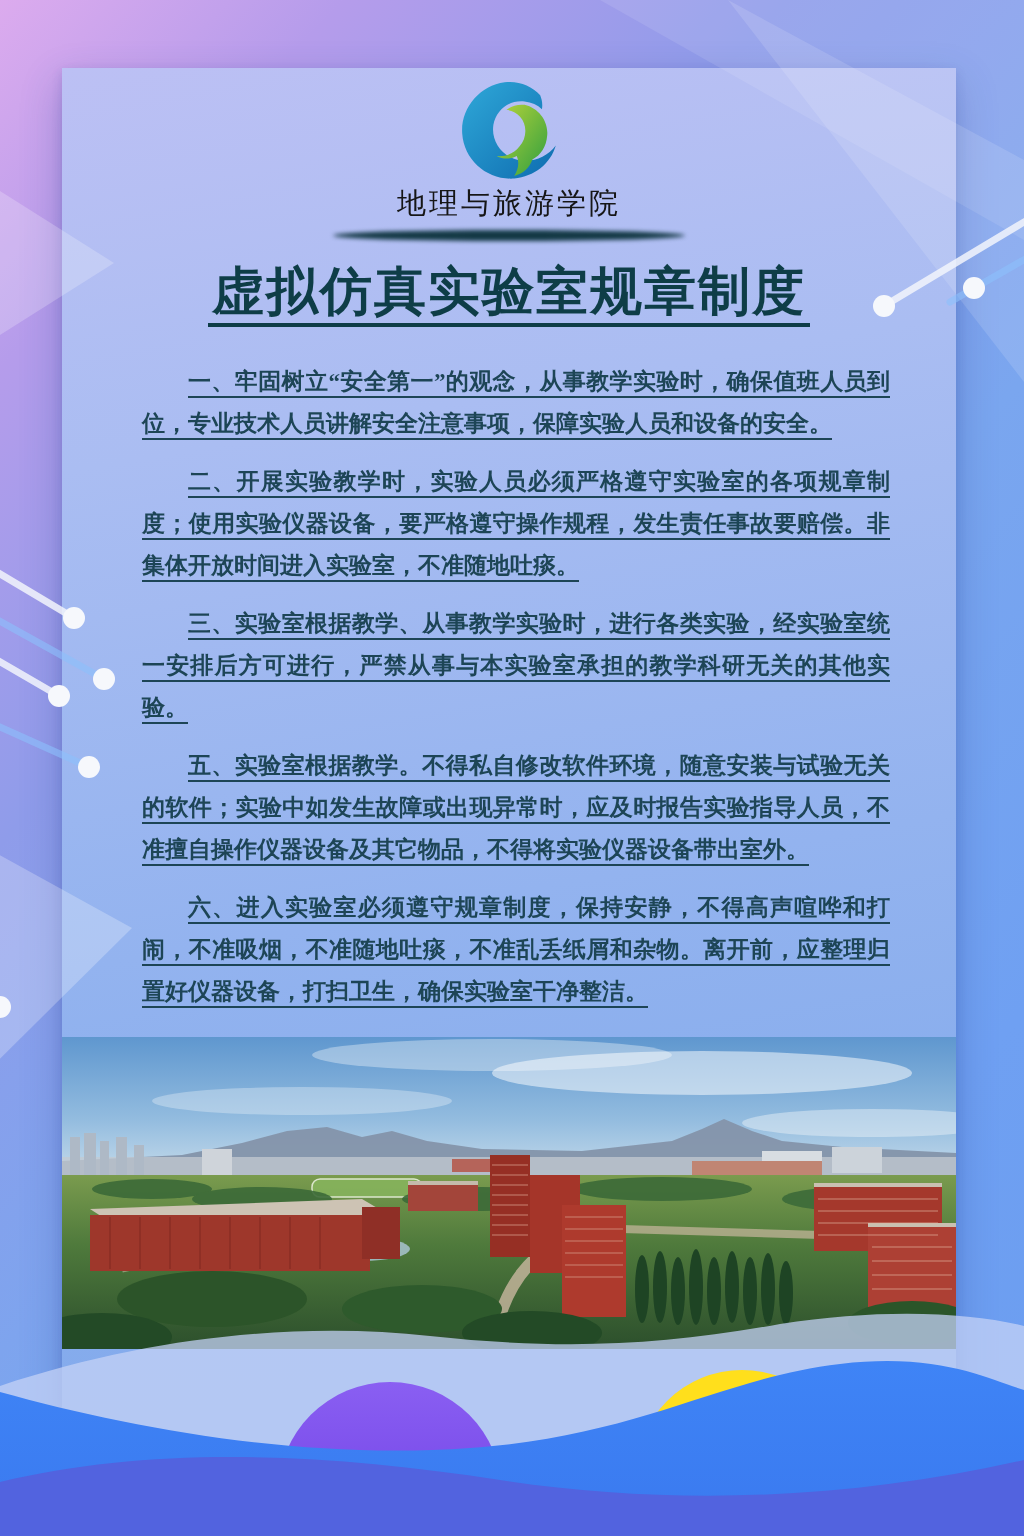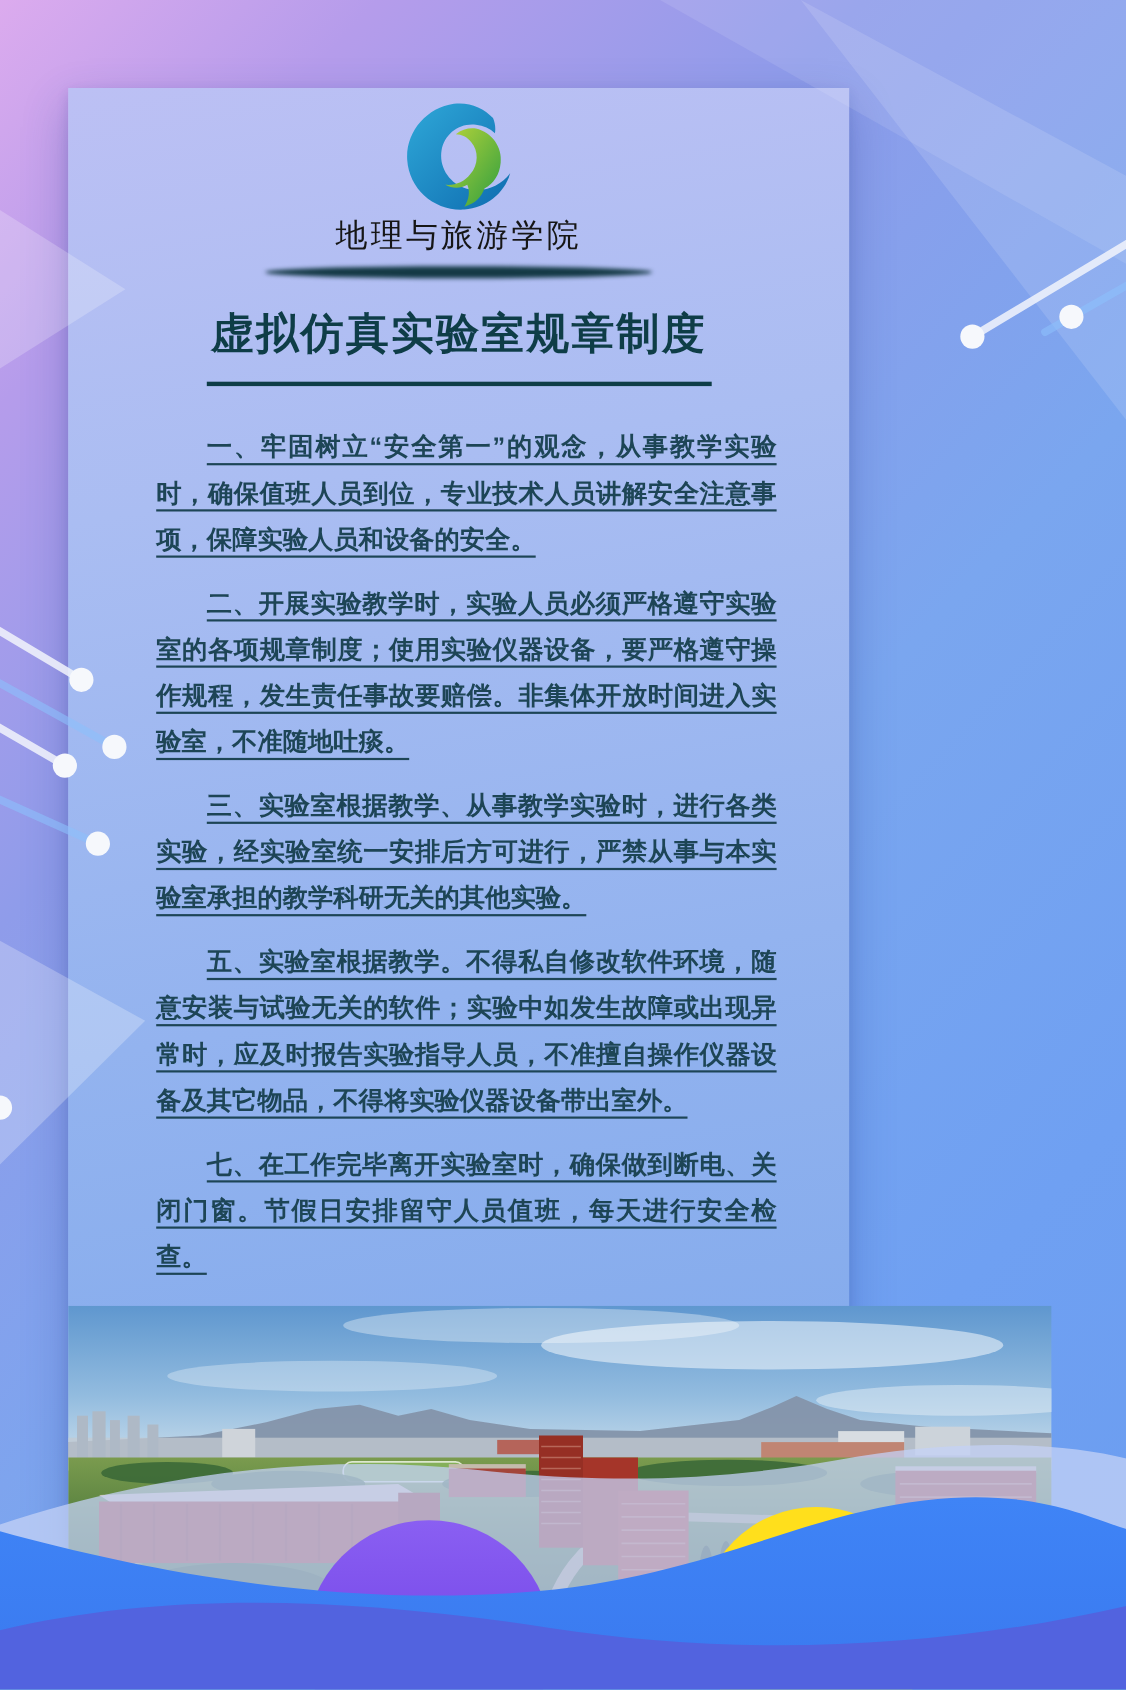--- a/index.html
+++ b/index.html
@@ -3,37 +3,37 @@
 <meta charset="utf-8">
 <style>
   html,body{margin:0;padding:0;background:#5e86d8;}
   .stage{
     position:relative;width:1024px;height:1536px;overflow:hidden;
     font-family:"Liberation Sans","DejaVu Sans",sans-serif;
     background:linear-gradient(133deg,#dcabee 0%,#b59ceb 14%,#8f9cea 32%,#7aa6ef 56%,#6fa0f2 80%,#6b9df0 100%);
   }
   
   .card{
-    position:absolute;left:62px;top:80px;width:710px;height:1400px;
+    position:absolute;left:62px;top:68px;width:894px;height:1400px;
     background:linear-gradient(170deg,#bcc0f4 0%,#aabdf2 26%,#93b3ef 58%,#82aaec 88%);
     box-shadow:0 16px 38px rgba(40,60,145,.30), 0 4px 10px rgba(40,60,145,.18);
-    text-align:center;z-index:2;
+    text-align:center;z-index:2;font-family:Liberation Serif, serif;
   }
   .logo{display:block;margin:10px auto 0;width:104px;height:104px;}
   .college-name{
     margin-top:4px;font-size:29px;line-height:34px;letter-spacing:3px;
     color:#161616;font-weight:500;
   }
   .divider{
     margin:10px auto 0;width:352px;height:11px;background:#143945;
     border-radius:50%;filter:blur(2px);
   }
   .poster-title{
-    display:inline-block;margin:20px auto 0;padding:0 4px 12px 4px;
-    font-size:39px;line-height:62px;font-weight:900;letter-spacing:2px;
+    display:inline-block;margin:20px auto 0;padding:0 4px 0 4px;
+    font-size:52px;line-height:62px;font-weight:900;letter-spacing:2px;
     color:#0e3d47;border-bottom:4px solid #0e3d47;
   }
   .rules{
     margin-top:34px;padding:0 50px 0 64px;text-align:justify;
   }
   .rules p{
     margin:16px;text-indent:2em;
     font-size:23px;line-height:42px;font-weight:bold;color:#1d4556;
     text-decoration:underline;text-decoration-thickness:2px;text-underline-offset:7px;
   }
@@ -74,21 +74,21 @@
 
     <div>
       <h1 class="poster-title">虚拟仿真实验室规章制度</h1>
     </div>
 
     <div class="rules">
       <p>一、牢固树立“安全第一”的观念，从事教学实验时，确保值班人员到位，专业技术人员讲解安全注意事项，保障实验人员和设备的安全。</p>
       <p>二、开展实验教学时，实验人员必须严格遵守实验室的各项规章制度；使用实验仪器设备，要严格遵守操作规程，发生责任事故要赔偿。非集体开放时间进入实验室，不准随地吐痰。</p>
       <p>三、实验室根据教学、从事教学实验时，进行各类实验，经实验室统一安排后方可进行，严禁从事与本实验室承担的教学科研无关的其他实验。</p>
       <p>五、实验室根据教学。不得私自修改软件环境，随意安装与试验无关的软件；实验中如发生故障或出现异常时，应及时报告实验指导人员，不准擅自操作仪器设备及其它物品，不得将实验仪器设备带出室外。</p>
-      <p>七、在工作完毕离开实验室时，确保做到断电、关闭门窗。节假日安排留守人员值班，每天进行安全检查。</p>
+      <p>六、进入实验室必须遵守规章制度，保持安静，不得高声喧哗和打闹，不准吸烟，不准随地吐痰，不准乱丢纸屑和杂物。离开前，应整理归置好仪器设备，打扫卫生，确保实验室干净整洁。</p>
     </div>
 
     <svg class="photo" viewBox="0 0 894 312" preserveAspectRatio="none" aria-hidden="true">
       <defs>
         <linearGradient id="sky" x1="0" y1="0" x2="0" y2="1">
           <stop offset="0" stop-color="#5f97cf"></stop>
             <stop offset="0.55" stop-color="#93bcdf"></stop>
             <stop offset="1" stop-color="#cfe1ed"></stop>
         </linearGradient>
         <linearGradient id="grass" x1="0" y1="0" x2="0" y2="1">

